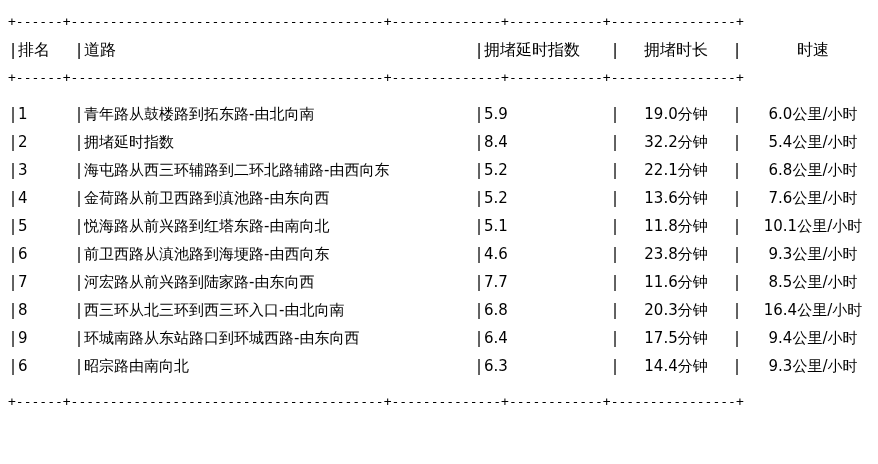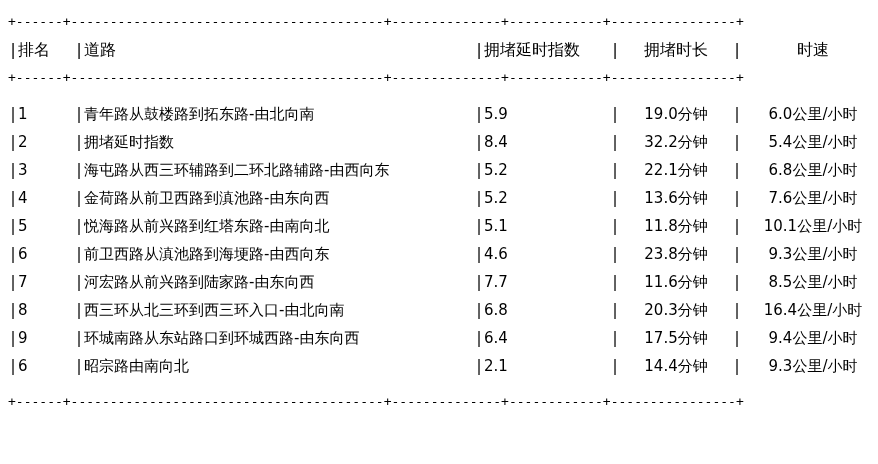--- a/index.html
+++ b/index.html
@@ -229,21 +229,21 @@
           <td class="c-dur cjk">17.5分钟</td>
           <td class="pipe">|</td>
           <td class="c-speed cjk">9.4公里/小时</td>
         </tr>
         <tr class="data-row">
           <td class="pipe">|</td>
           <td class="c-rank num">6</td>
           <td class="pipe">|</td>
           <td class="c-road cjk">昭宗路由南向北</td>
           <td class="pipe">|</td>
-          <td class="c-index num">2.1</td>
+          <td class="c-index num">6.3</td>
           <td class="pipe">|</td>
           <td class="c-dur cjk">14.4分钟</td>
           <td class="pipe">|</td>
           <td class="c-speed cjk">9.3公里/小时</td>
         </tr>
         <tr class="spacer-row">
           <td colspan="11">&nbsp;</td>
         </tr>
         <tr class="rule-row">
           <td colspan="11" class="rule-cell">+------+----------------------------------------+--------------+------------+----------------+</td>

